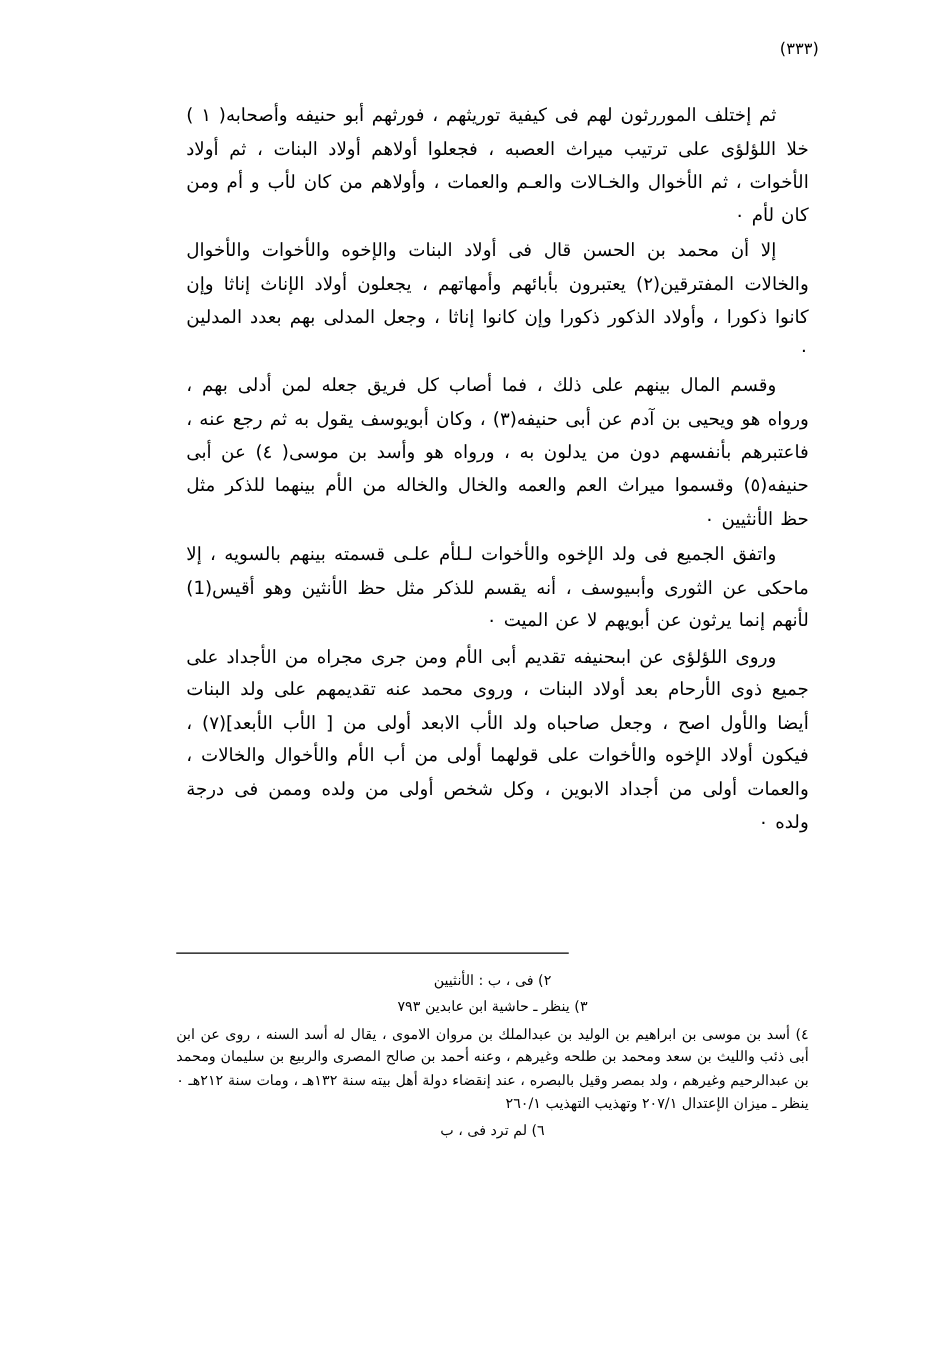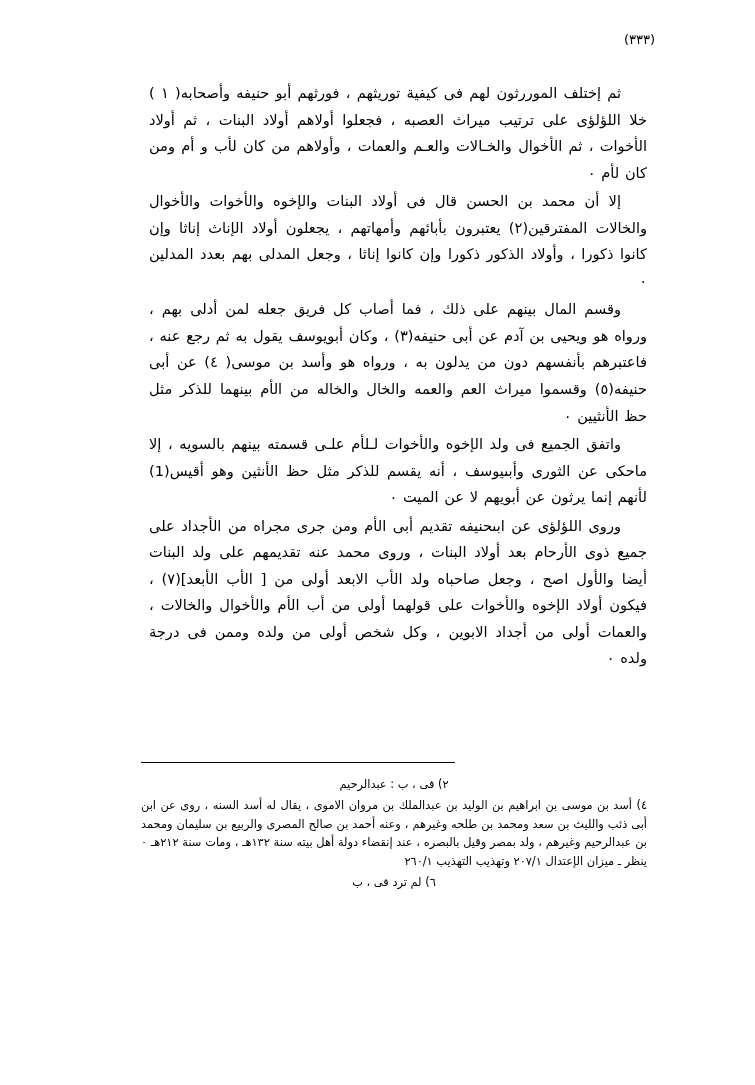--- a/index.html
+++ b/index.html
@@ -99,21 +99,25 @@
     <p class="para">وقسم المال بينهم على ذلك ، فما أصاب كل فريق جعله لمن أدلى بهم ، ورواه هو ويحيى بن آدم عن أبى حنيفه(٣) ، وكان أبويوسف يقول به ثم رجع عنه ، فاعتبرهم بأنفسهم دون من يدلون به ، ورواه هو وأسد بن موسى( ٤) عن أبى حنيفه(٥) وقسموا ميراث العم والعمه والخال والخاله من الأم بينهما للذكر مثل حظ الأنثيين ٠</p>
     <p class="para">واتفق الجميع فى ولد الإخوه والأخوات لـلأم علـى قسمته بينهم بالسويه ، إلا ماحكى عن الثورى وأبىيوسف ، أنه يقسم للذكر مثل حظ الأنثين وهو أقيس(1) لأنهم إنما يرثون عن أبويهم لا عن الميت ٠</p>
     <p class="para">وروى اللؤلؤى عن ابىحنيفه تقديم أبى الأم ومن جرى مجراه من الأجداد على جميع ذوى الأرحام بعد أولاد البنات ، وروى محمد عنه تقديمهم على ولد البنات أيضا والأول اصح ، وجعل صاحباه ولد الأب الابعد أولى من [ الأب الأبعد](٧) ، فيكون أولاد الإخوه والأخوات على قولهما أولى من أب الأم والأخوال والخالات ، والعمات أولى من أجداد الابوين ، وكل شخص أولى من ولده وممن فى درجة ولده ٠</p>
   </div>
 
   <hr class="footnote-rule">
 
   <div class="footnotes">
     <p class="fn centered">
       <span class="marker">٢)</span>
-      <span>فى ، ب : عبدالرحيم</span>
+      <span>فى ، ب : الأنثيين</span>
+    </p>
+    <p class="fn centered">
+      <span class="marker">٣)</span>
+      <span>ينظر ـ حاشية ابن عابدين ٧٩٣</span>
     </p>
     <p class="fn fn-long">
       <span class="marker">٤)</span>
       <span>أسد بن موسى بن ابراهيم بن الوليد بن عبدالملك بن مروان الاموى ، يقال له أسد السنه ، روى عن ابن أبى ذئب والليث بن سعد ومحمد بن طلحه وغيرهم ، وعنه أحمد بن صالح المصرى والربيع بن سليمان ومحمد بن عبدالرحيم وغيرهم ، ولد بمصر وقيل بالبصره ، عند إنقضاء دولة أهل بيته سنة ١٣٢هـ ، ومات سنة ٢١٢هـ ٠ ينظر ـ ميزان الإعتدال ٢٠٧/١ وتهذيب التهذيب ٢٦٠/١</span>
     </p>
     <p class="fn centered">
       <span class="marker">٦)</span>
       <span>لم ترد فى ، ب</span>
     </p>
   </div>

